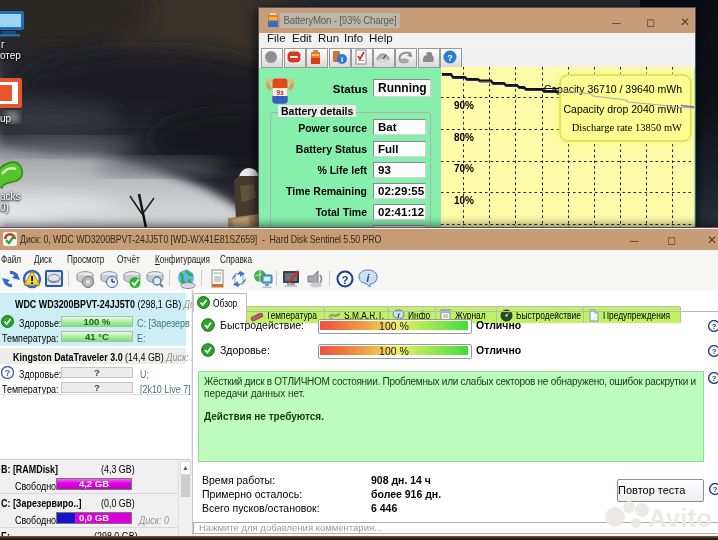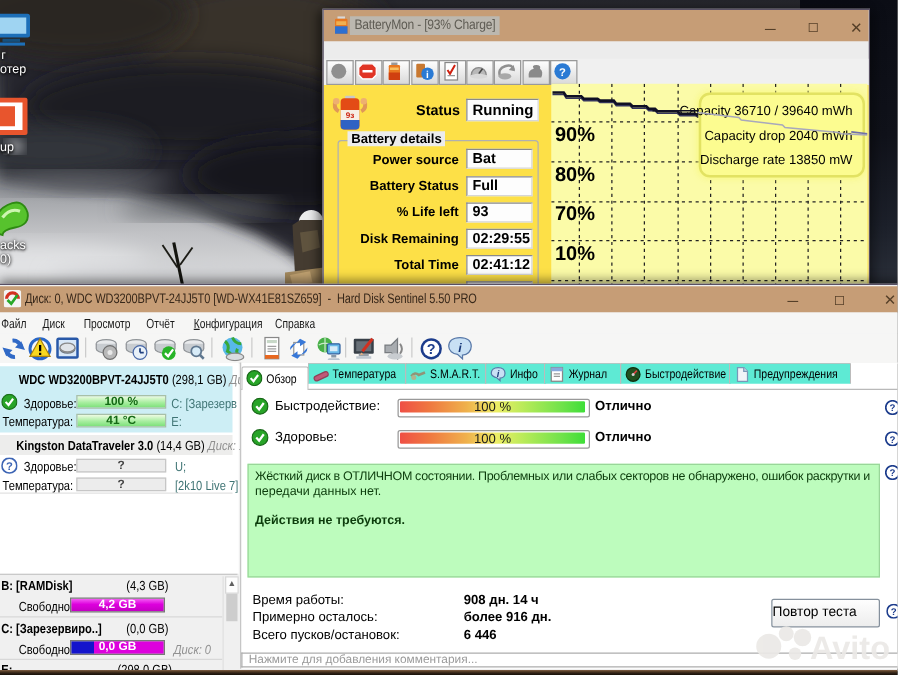--- a/index.html
+++ b/index.html
@@ -16,28 +16,28 @@
 .tbar{background:#c69d76;}
 .capbtn{color:#553f28;font-size:12px;line-height:12px;}
 
 #bm{left:258px;top:7px;width:436px;height:221px;border:1px solid #585064;border-bottom:none;box-shadow:-4px 2px 8px rgba(0,0,0,.5),4px 2px 8px rgba(0,0,0,.35);background:#ececec;overflow:hidden;}
 #bm .tbar{left:0;top:0;width:436px;height:25px;}
 #bmtitle{left:21px;top:5px;padding:1px 4px 2px;background:#bcb8b0;color:#5f5c54;font-size:11px;letter-spacing:-0.2px;transform:scaleX(.88);transform-origin:0 0;}
 #bmmenu{left:0;top:25px;width:436px;height:14px;background:#f1f1f1;font-size:11.5px;color:#141414;}
 #bmmenu span{position:absolute;top:-1px;}
 #bmtools{left:0;top:39px;width:436px;height:21px;background:#f0f0f0;}
 .bmbtn{position:absolute;top:1px;width:20px;height:18px;border:1px solid #999;background:linear-gradient(180deg,#fefefe,#d9d9d9);}
-#bmclient{left:0;top:60px;width:436px;height:161px;background:#fde047;}
+#bmclient{left:0;top:60px;width:436px;height:161px;background:#86efac;}
 .bmlabel{position:absolute;font-weight:bold;font-size:10.5px;color:#000;text-align:right;white-space:nowrap;}
 .bmfield{position:absolute;background:#fdfdfd;border:1px solid #8a8a8a;border-right-color:#d6d6d6;border-bottom-color:#d6d6d6;font-weight:bold;font-size:11.5px;color:#000;padding:1px 0 0 4px;width:47px;height:13px;line-height:13px;white-space:nowrap;}
 #bmgroup{left:11px;top:44px;width:159px;height:130px;border:1px solid #b0b0b0;border-radius:3px;}
 #bmgrouplbl{left:19px;top:37px;background:#ececec;padding:0 3px;font-weight:bold;font-size:10.5px;}
 
 #graph{left:182px;top:-1px;width:253px;height:162px;background:#fbfba8;}
-.glab{position:absolute;left:3px;font-weight:bold;font-size:16px;color:#000;}
+.glab{position:absolute;left:13px;font-weight:bold;font-size:10px;color:#000;}
 #gtip{position:absolute;left:118px;top:7px;width:129px;height:64px;background:#fcfc90;border:2px solid #e2e262;border-radius:9px;box-shadow:0 0 6px rgba(248,248,120,.95);}
 #gtip div{position:absolute;right:8px;font-size:10.5px;color:#000;white-space:nowrap;}
 
 #hds{left:0px;top:227px;width:720px;height:309px;border-top:1px solid #585064;background:#f0f0f0;box-shadow:0 -3px 8px rgba(0,0,0,.45);overflow:hidden;}
 #hds .tbar{left:0;top:1px;width:720px;height:21px;}
 #hdstitle{left:20px;top:5px;font-size:11px;color:#38281a;white-space:nowrap;transform:scaleX(.8);transform-origin:0 0;letter-spacing:-0.1px;}
 #hdsmenu{left:0;top:22px;width:720px;height:17px;background:#f6f6f5;font-size:11px;color:#1a1a1a;}
 #hdsmenu span{position:absolute;top:3px;font-size:10.5px;transform:scaleX(.78);transform-origin:0 0;}
 #hdstools{left:0;top:39px;width:720px;height:23px;background:#f6f6f5;border-bottom:1px solid #e2e2e2;}
 .tsep{position:absolute;top:3px;width:1px;height:16px;background:#cccccc;}
@@ -49,21 +49,21 @@
 .lprow b{font-size:10.5px;}
 .dbar{position:absolute;width:70px;height:9px;border:1px solid #a8c0a8;background:linear-gradient(180deg,#edfbe2,#a8eea0 55%,#7de07a);font-size:9.5px;font-weight:bold;color:#156a15;text-align:center;line-height:9px;}
 .qbar{position:absolute;width:70px;height:9px;border:1px solid #c6c6c6;background:#ececec;font-size:9.5px;font-weight:bold;color:#444;text-align:center;line-height:9px;}
 .teal{color:#3f7474;}
 .ital{font-style:italic;color:#909090;}
 #lpbot{left:0;top:231px;width:190px;height:76px;background:#f0f0f0;border-top:1px solid #c9c9c9;}
 .pbar{position:absolute;height:10px;border:1px solid #777;font-size:9.5px;font-weight:bold;color:#fff;text-align:center;line-height:10px;background:linear-gradient(180deg,#f45ef4,#dd00dd 45%,#c400c4);}
 #sb{position:absolute;left:178px;top:1px;width:12px;height:75px;background:#f0f0f0;border-left:1px solid #e0e0e0;}
 
 #ma{left:192px;top:62px;width:528px;height:245px;background:#fff;border-left:1px solid #c6c6c6;}
-.tab{position:absolute;top:0;height:16px;background:#5eead4;border:1px solid #bbb;border-bottom:none;font-size:10px;color:#000;border-radius:2px 2px 0 0;}
+.tab{position:absolute;top:16px;height:16px;background:#bef264;border:1px solid #bbb;border-bottom:none;font-size:10px;color:#000;border-radius:2px 2px 0 0;}
 .tab em{font-style:normal;position:absolute;left:19px;top:3px;font-size:10px;transform:scaleX(.84);transform-origin:0 0;white-space:nowrap;}
 #tabact{background:#fff;height:18px;top:3px;z-index:3;}
 #tabact em{top:4px;}
 #tabline{position:absolute;left:0;top:20.5px;width:528px;height:1px;background:#b9b9b9;z-index:2;}
 .tic{position:absolute;left:3px;top:2px;width:13px;height:13px;}
 .mrow{position:absolute;font-size:10.5px;color:#000;white-space:nowrap;}
 .hbar{position:absolute;width:152px;height:13px;border:1px solid #999;border-radius:2px;background:#fff;}
 .hbar i{position:absolute;left:1px;top:1px;width:148px;height:9px;border-radius:1px;background:linear-gradient(90deg,#ef4f45 0,#ef7840 16%,#efb14c 36%,#eeee66 52%,#b4ea58 68%,#6ee24a 88%,#3ede38 100%);}
 .hbar span{position:absolute;left:0;width:150px;text-align:center;top:0px;font-size:10.5px;color:#1c1c1c;line-height:12px;font-style:normal;}
 .qicon{position:absolute;width:12px;height:12px;}
@@ -138,20 +138,27 @@
     <svg class="abs" style="left:7px;top:5px;" width="14" height="15" viewBox="0 0 14 15">
       <rect x="4" y="0" width="6" height="2" fill="#d8d8d8"></rect>
       <rect x="2" y="2" width="10" height="12" rx="1" fill="#e87820"></rect>
       <rect x="2" y="8" width="10" height="6" fill="#2d6fd0"></rect>
       <rect x="3" y="4" width="8" height="3" fill="#f0b050"></rect>
     </svg>
     <div id="bmtitle" class="abs">BatteryMon - [93% Charge]</div>
     <div class="abs capbtn" style="left:353px;top:9px;">─</div>
     <div class="abs capbtn" style="left:387px;top:8px;font-size:11px;">◻</div>
     <div class="abs capbtn" style="left:421px;top:8px;">✕</div>
+    <div id="bmmenu" class="abs">
+      <span style="left:8px;">File</span>
+        <span style="left:33px;">Edit</span>
+      <span style="left:59px;">Run</span>
+        <span style="left:85px;">Info</span>
+      <span style="left:110px;">Help</span>
+    </div>
     <div id="bmtools" class="abs">
       <div class="bmbtn" style="left:2px;"><svg width="18" height="16">
             <circle cx="9" cy="8" r="6" fill="#8f8f8f"></circle>
           </svg></div>
       <div class="bmbtn" style="left:24.5px;"><svg width="18" height="16">
             <polygon points="5,2 13,2 16,5 16,11 13,14 5,14 2,11 2,5" fill="#e03424" stroke="#fff" stroke-width="1"></polygon>
             <rect x="5" y="7" width="8" height="2" fill="#fff"></rect>
           </svg></div>
       <div class="bmbtn" style="left:47px;"><svg width="18" height="16">
             <rect x="6" y="1" width="5" height="2" fill="#999"></rect>
@@ -202,21 +209,21 @@
       <div class="bmlabel" style="left:40px;top:15px;width:69px;font-size:11.5px;">Status</div>
       <div class="bmfield" style="left:114px;top:11px;width:52px;height:15px;line-height:14px;font-size:12px;">Running</div>
       <div id="bmgroup" class="abs"></div>
       <div id="bmgrouplbl" class="abs">Battery details</div>
       <div class="bmlabel" style="left:20px;top:54px;width:88px;">Power source</div>
       <div class="bmfield" style="left:114px;top:51px;">Bat</div>
       <div class="bmlabel" style="left:20px;top:75px;width:88px;">Battery Status</div>
       <div class="bmfield" style="left:114px;top:73px;">Full</div>
       <div class="bmlabel" style="left:20px;top:96px;width:88px;">% Life left</div>
       <div class="bmfield" style="left:114px;top:94px;">93</div>
-      <div class="bmlabel" style="left:20px;top:117px;width:88px;">Disk Remaining</div>
+      <div class="bmlabel" style="left:20px;top:117px;width:88px;">Time Remaining</div>
       <div class="bmfield" style="left:114px;top:115px;">02:29:55</div>
       <div class="bmlabel" style="left:20px;top:138px;width:88px;">Total Time</div>
       <div class="bmfield" style="left:114px;top:136px;">02:41:12</div>
       <div class="bmlabel" style="left:20px;top:159px;width:88px;">Elapsed Time</div>
         <div class="bmfield" style="left:114px;top:157px;">&nbsp;</div>
 
       <div id="graph" class="abs">
         <svg width="253" height="162" style="position:absolute;left:0;top:0;">
           <g stroke="#222" stroke-width="1" stroke-dasharray="2.5,3">
             <line x1="0" y1="30.5" x2="253" y2="30.5"></line>
@@ -238,21 +245,21 @@
           </g>
         </svg>
         <div class="glab" style="top:33px;">90%</div>
         <div class="glab" style="top:65px;">80%</div>
         <div class="glab" style="top:96px;">70%</div>
         <div class="glab" style="top:128px;">10%</div>
         <div class="glab" style="top:159px;">50%</div>
         <div id="gtip">
           <div style="top:7px;">Capacity 36710 / 39640 mWh</div>
           <div style="top:26.5px;">Capacity drop 2040 mWh</div>
-          <div style="top:46px;">Discharge rate 13850 mW</div>
+          <div style="top:46px;font-family:Liberation Serif, serif;">Discharge rate 13850 mW</div>
         </div>
         <svg width="253" height="162" style="position:absolute;left:0;top:0;z-index:5;">
           <polyline points="117,23 150,27 152,29 185,33 187,35 230,39 232,40 253,41" fill="none" stroke="#a8a8bc" stroke-width="1.2"></polyline>
           <line x1="240" y1="38.5" x2="253" y2="40" stroke="#7070a8" stroke-width="1.4"></line>
           <polyline points="1,7 10,7 12,10 24,10 26,12 37,12 39,13.5 50,13.5 52,16 63,16 65,18 76,18 78,20 83,20 85,22 101,22 103,24 115,24 117,25" fill="none" stroke="#34345c" stroke-width="1.2" transform="translate(0,1.5)"></polyline>
           <polyline points="1,7 10,7 12,10 24,10 26,12 37,12 39,13.5 50,13.5 52,16 63,16 65,18 76,18 78,20 83,20 85,22 101,22 103,24 115,24 117,25" fill="none" stroke="#101024" stroke-width="2.1"></polyline>
           <line x1="81" y1="21.5" x2="118" y2="21.5" stroke="#101024" stroke-width="1.2"></line>
         </svg>
       </div>
     </div>

